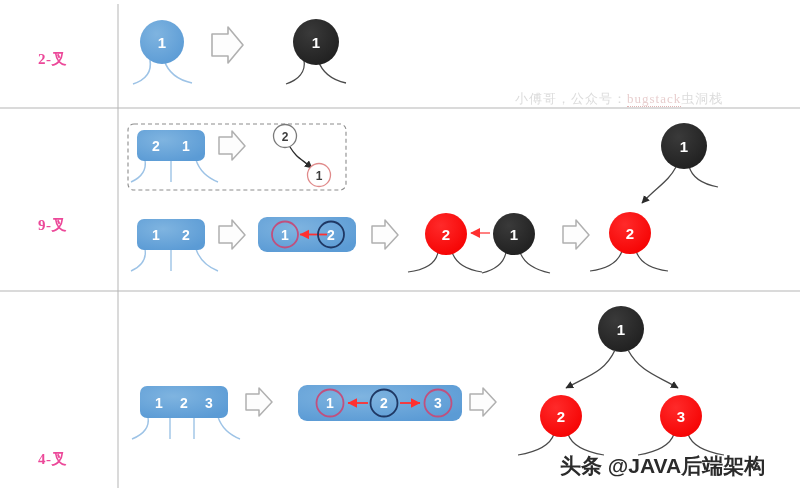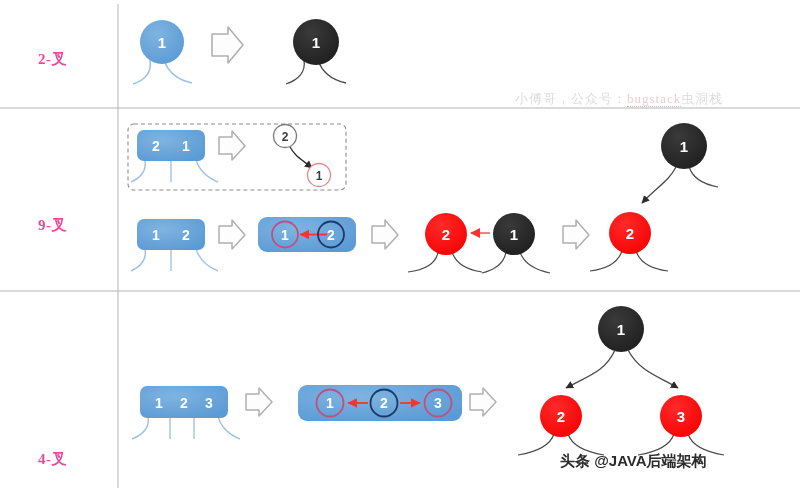--- a/index.html
+++ b/index.html
@@ -49,21 +49,21 @@
   }
   .wm-top .wm-link {
     color: #e8cfcf;
     border-bottom: 1px dotted #e0b4b4;
   }
   .wm-bottom {
     position: absolute;
     left: 560px;
     top: 452px;
     font-family: "Liberation Sans", sans-serif;
-    font-size: 15px;
+    font-size: 21px;
     font-weight: bold;
     color: #2b2b2b;
     white-space: nowrap;
     letter-spacing: 0px;
   }
   .node-num {
     font-family: "Liberation Sans", sans-serif;
     font-weight: bold;
     fill: #ffffff;
   }

